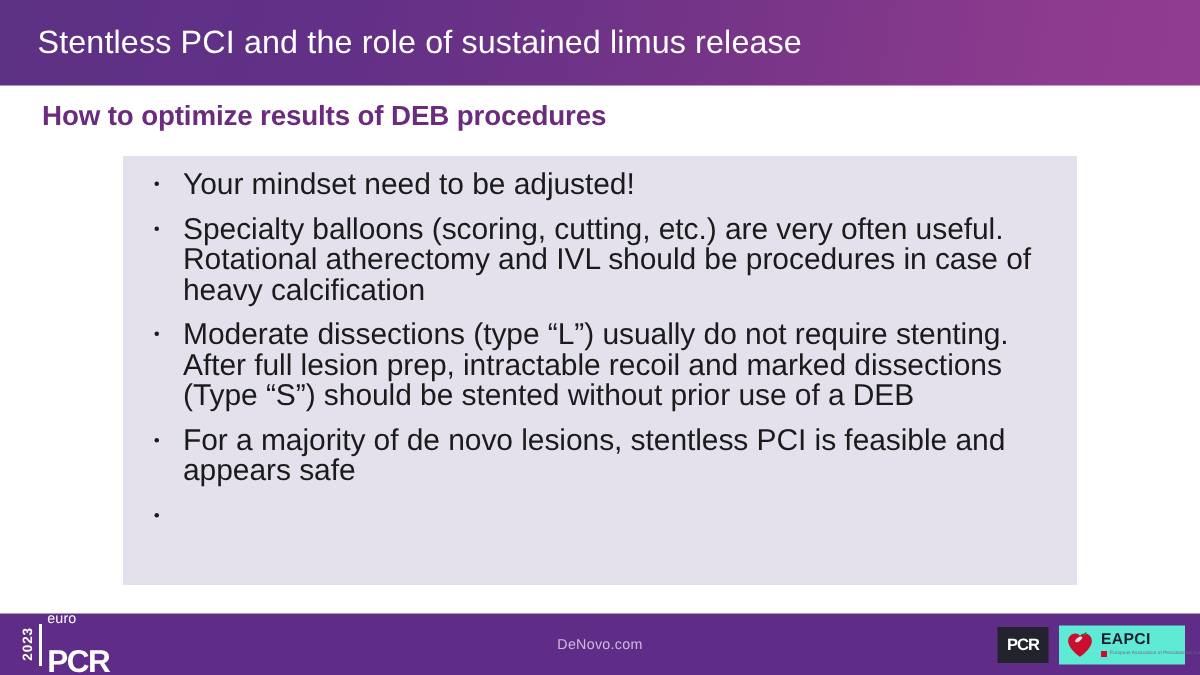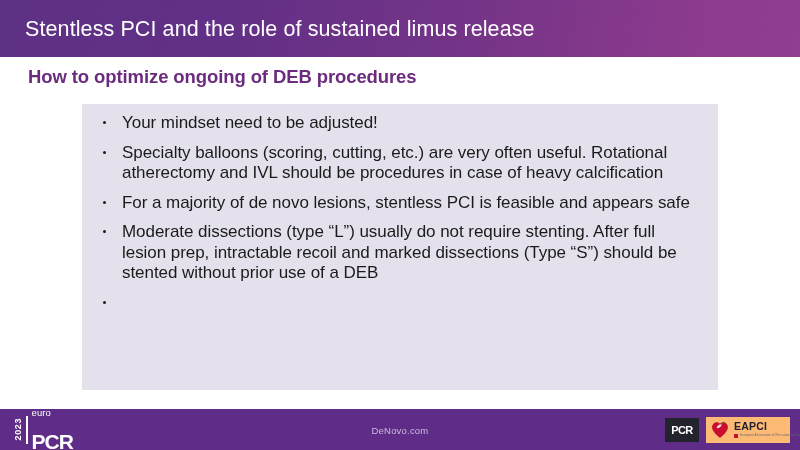--- a/index.html
+++ b/index.html
@@ -69,21 +69,21 @@
   .bullet-list {
     list-style: none;
     margin: 0;
     padding: 0;
   }
   .bullet-item {
     position: relative;
     padding-left: 26px;
     margin-bottom: 9px;
     color: #1b1b1b;
-    font-size: 17px;
+    font-size: 20px;
     line-height: 20.5px;
     letter-spacing: -0.05px;
   }
   .bullet-item:last-child {
     margin-bottom: 0;
   }
   .bullet-dot {
     position: absolute;
     left: 7px;
     top: 8px;
@@ -182,21 +182,21 @@
   }
 
   
   .eapci-logo {
     position: absolute;
     right: 10px;
     top: 50%;
     transform: translateY(-50%);
     width: 84px;
     height: 26px;
-    background: #fdba74;
+    background: #5eead4;
     display: flex;
     align-items: center;
     padding-left: 4px;
     box-sizing: border-box;
   }
   .eapci-heart {
     width: 20px;
     height: 20px;
     flex: 0 0 20px;
     margin-right: 4px;
@@ -234,39 +234,39 @@
 </style>
 </head>
 <body>
 
 <div class="slide">
 
   <div class="title-bar">
     <div class="title-text">Stentless PCI and the role of sustained limus release</div>
   </div>
 
-  <div class="subtitle">How to optimize ongoing of DEB procedures</div>
+  <div class="subtitle">How to optimize results of DEB procedures</div>
 
   <div class="content-box">
     <ul class="bullet-list">
       <li class="bullet-item">
         <span class="bullet-dot"></span>
         <span>Your mindset need to be adjusted!</span>
       </li>
       <li class="bullet-item">
         <span class="bullet-dot"></span>
         <span>Specialty balloons (scoring, cutting, etc.) are very often useful. Rotational atherectomy and IVL should be procedures in case of heavy calcification</span>
       </li>
       <li class="bullet-item">
         <span class="bullet-dot"></span>
+        <span>Moderate dissections (type “L”) usually do not require stenting. After full lesion prep, intractable recoil and marked dissections (Type “S”) should be stented without prior use of a DEB</span>
+      </li>
+      <li class="bullet-item">
+        <span class="bullet-dot"></span>
         <span>For a majority of de novo lesions, stentless PCI is feasible and appears safe</span>
-      </li>
-      <li class="bullet-item">
-        <span class="bullet-dot"></span>
-        <span>Moderate dissections (type “L”) usually do not require stenting. After full lesion prep, intractable recoil and marked dissections (Type “S”) should be stented without prior use of a DEB</span>
       </li>
       <li class="bullet-item">
         <span class="bullet-dot"></span>
       </li>
     </ul>
   </div>
 
   <div class="footer-bar">
 
     <div class="europcr-logo">

